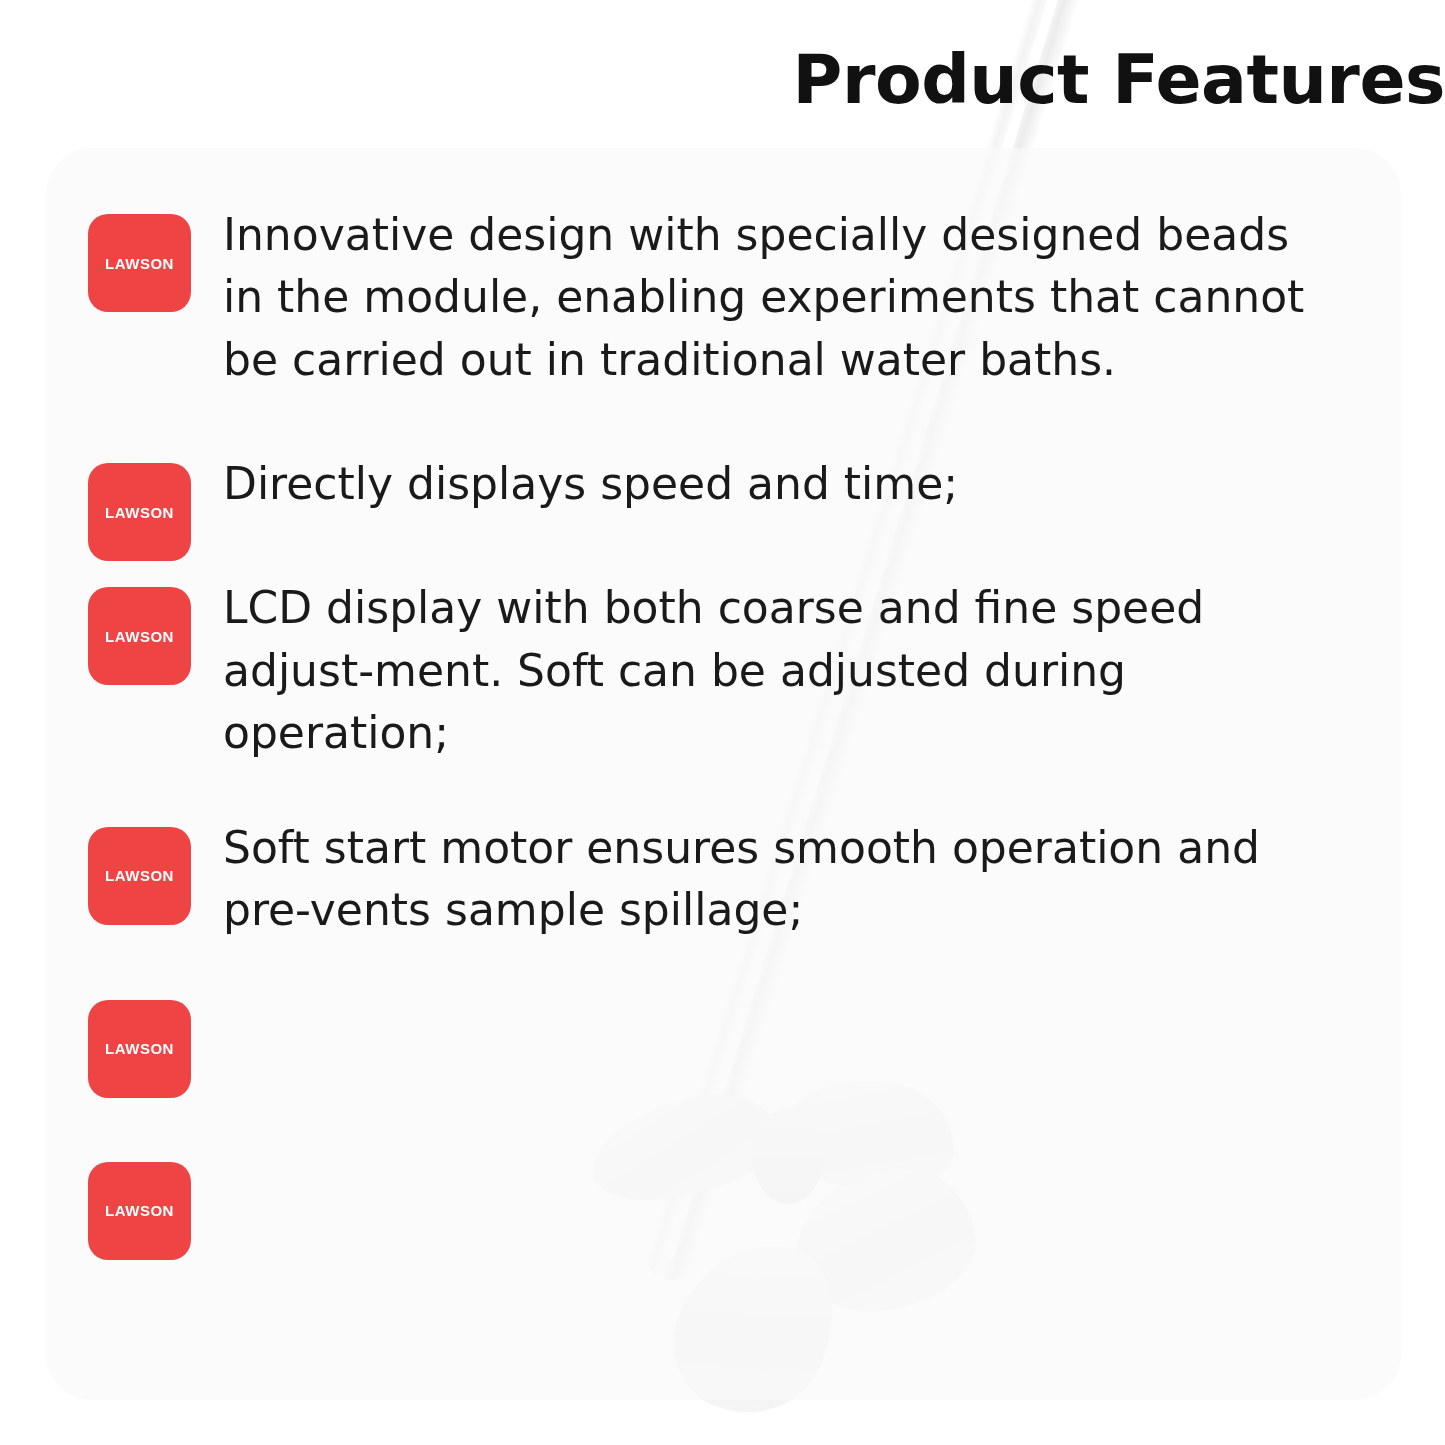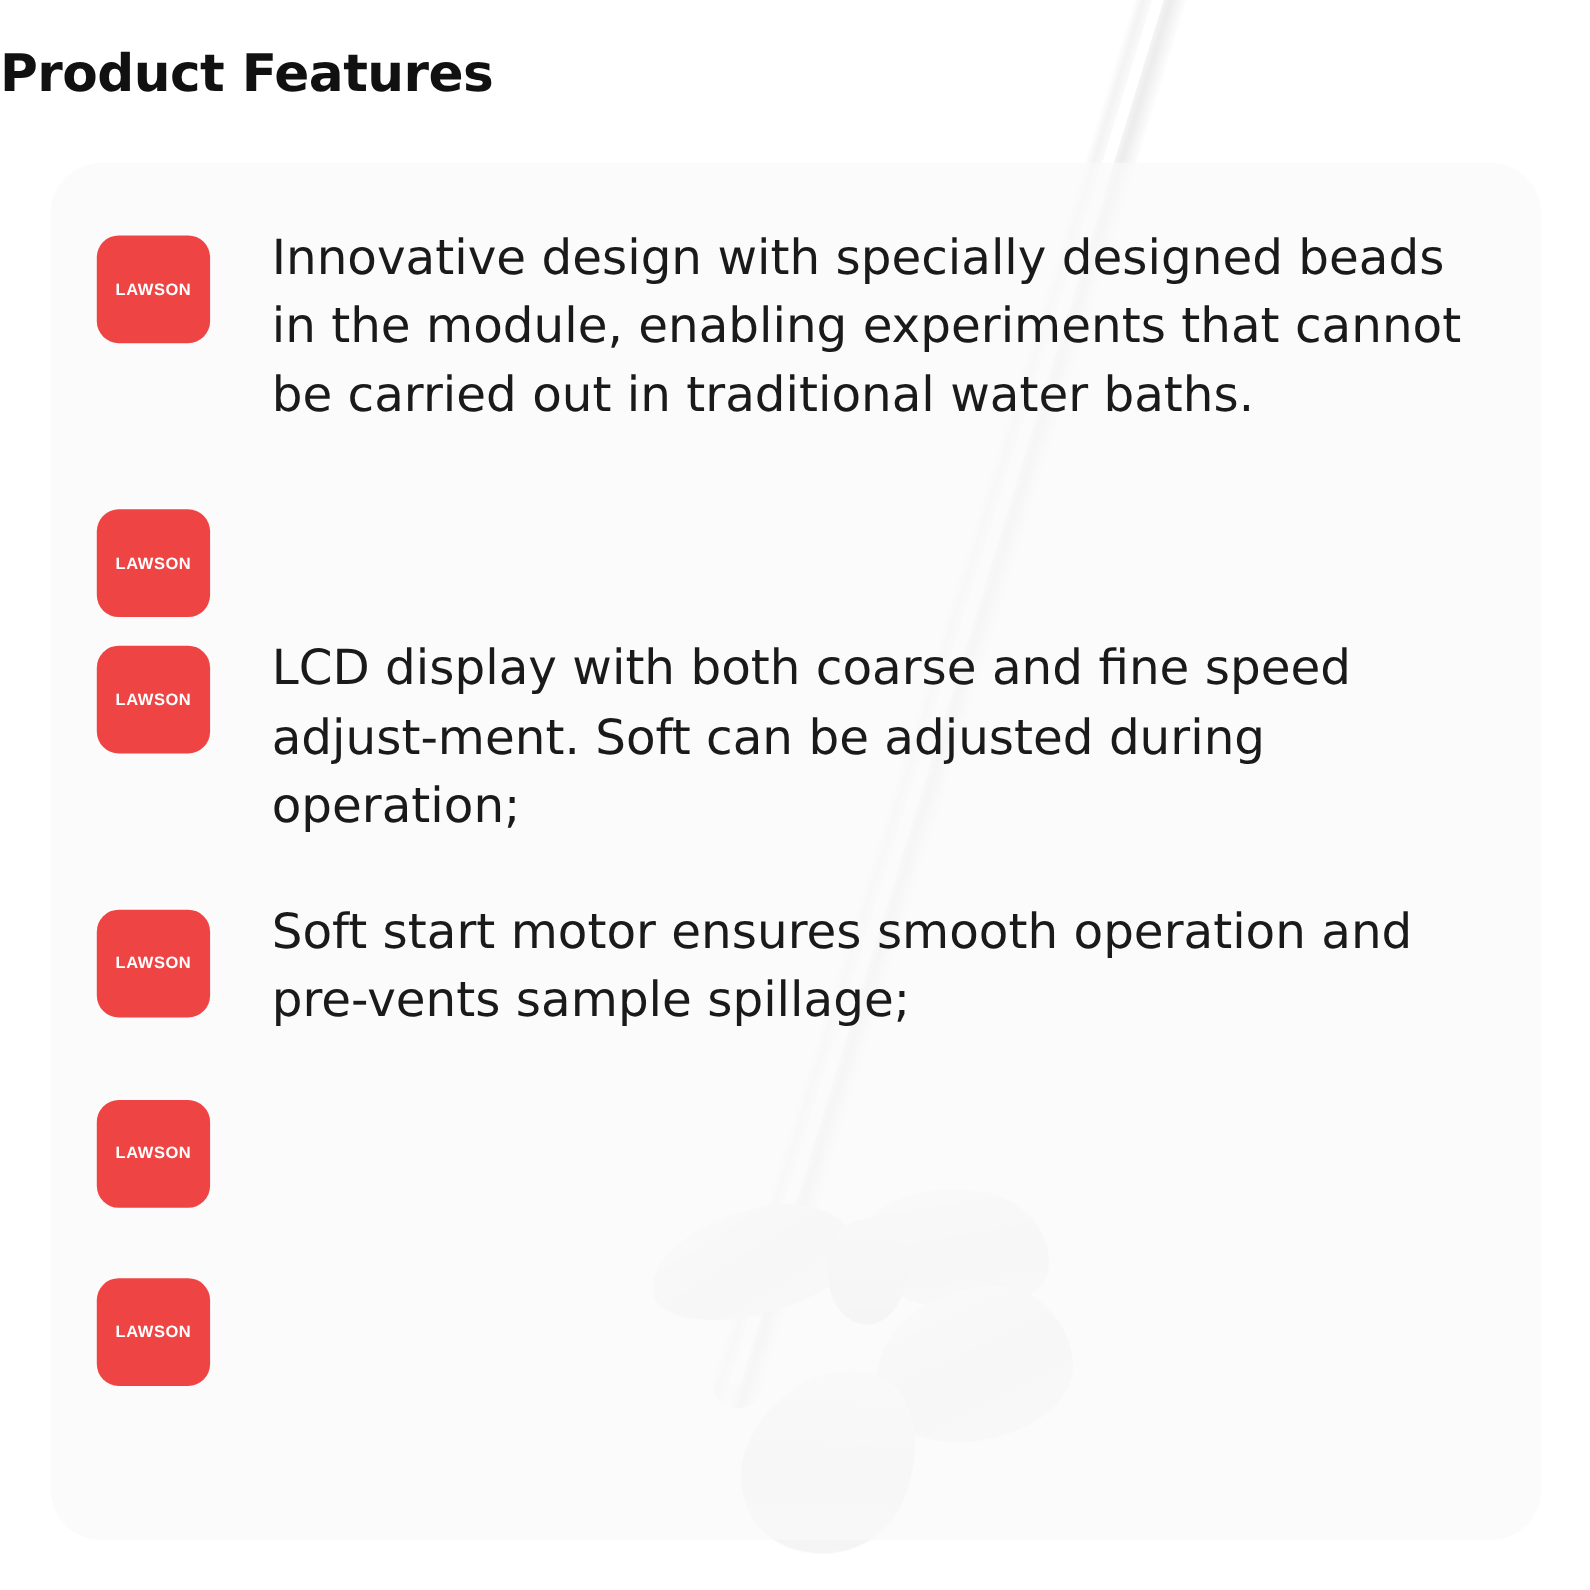--- a/index.html
+++ b/index.html
@@ -82,22 +82,22 @@
     background: linear-gradient(180deg, #f4f4f4, #e9e9e9);
     border-radius: 36px / 48px;
   }
 
   
   .title {
     position: absolute;
     top: 40px;
     left: 0;
     width: 1445px;
-    text-align: left;
-    font-size: 47px;
+    text-align: right;
+    font-size: 68px;
     font-weight: bold;
     color: #111111;
     letter-spacing: -0.5px;
     z-index: 3;
   }
 
   
   .card {
     position: absolute;
     top: 148px;
@@ -134,21 +134,21 @@
     margin-top: 10px;
   }
   .badge-text {
     color: #ffffff;
     font-size: 15px;
     font-weight: bold;
     letter-spacing: 0.5px;
     font-family: "Liberation Sans", sans-serif;
   }
   .feature-text {
-    margin-left: 56px;
+    margin-left: 32px;
     font-size: 44px;
     line-height: 1.42;
     color: #1a1a1a;
     font-family: "DejaVu Sans", sans-serif;
     max-width: 1115px;
   }
 
   
   .f0 { margin-bottom: 62px; }
   .f1 { margin-bottom: 16px; }
@@ -182,20 +182,21 @@
         <div class="badge">
           <span class="badge-text">LAWSON</span>
         </div>
         <div class="feature-text">Innovative design with specially designed beads in the module, enabling experiments that cannot be carried out in traditional water baths.</div>
       </div>
 
       <div class="feature f1">
         <div class="badge">
           <span class="badge-text">LAWSON</span>
         </div>
+        <div class="feature-text">Directly displays speed and time;</div>
       </div>
 
       <div class="feature f2">
         <div class="badge">
           <span class="badge-text">LAWSON</span>
         </div>
         <div class="feature-text">LCD display with both coarse and fine speed adjust-ment. Soft can be adjusted during operation;</div>
       </div>
 
       <div class="feature f3">

